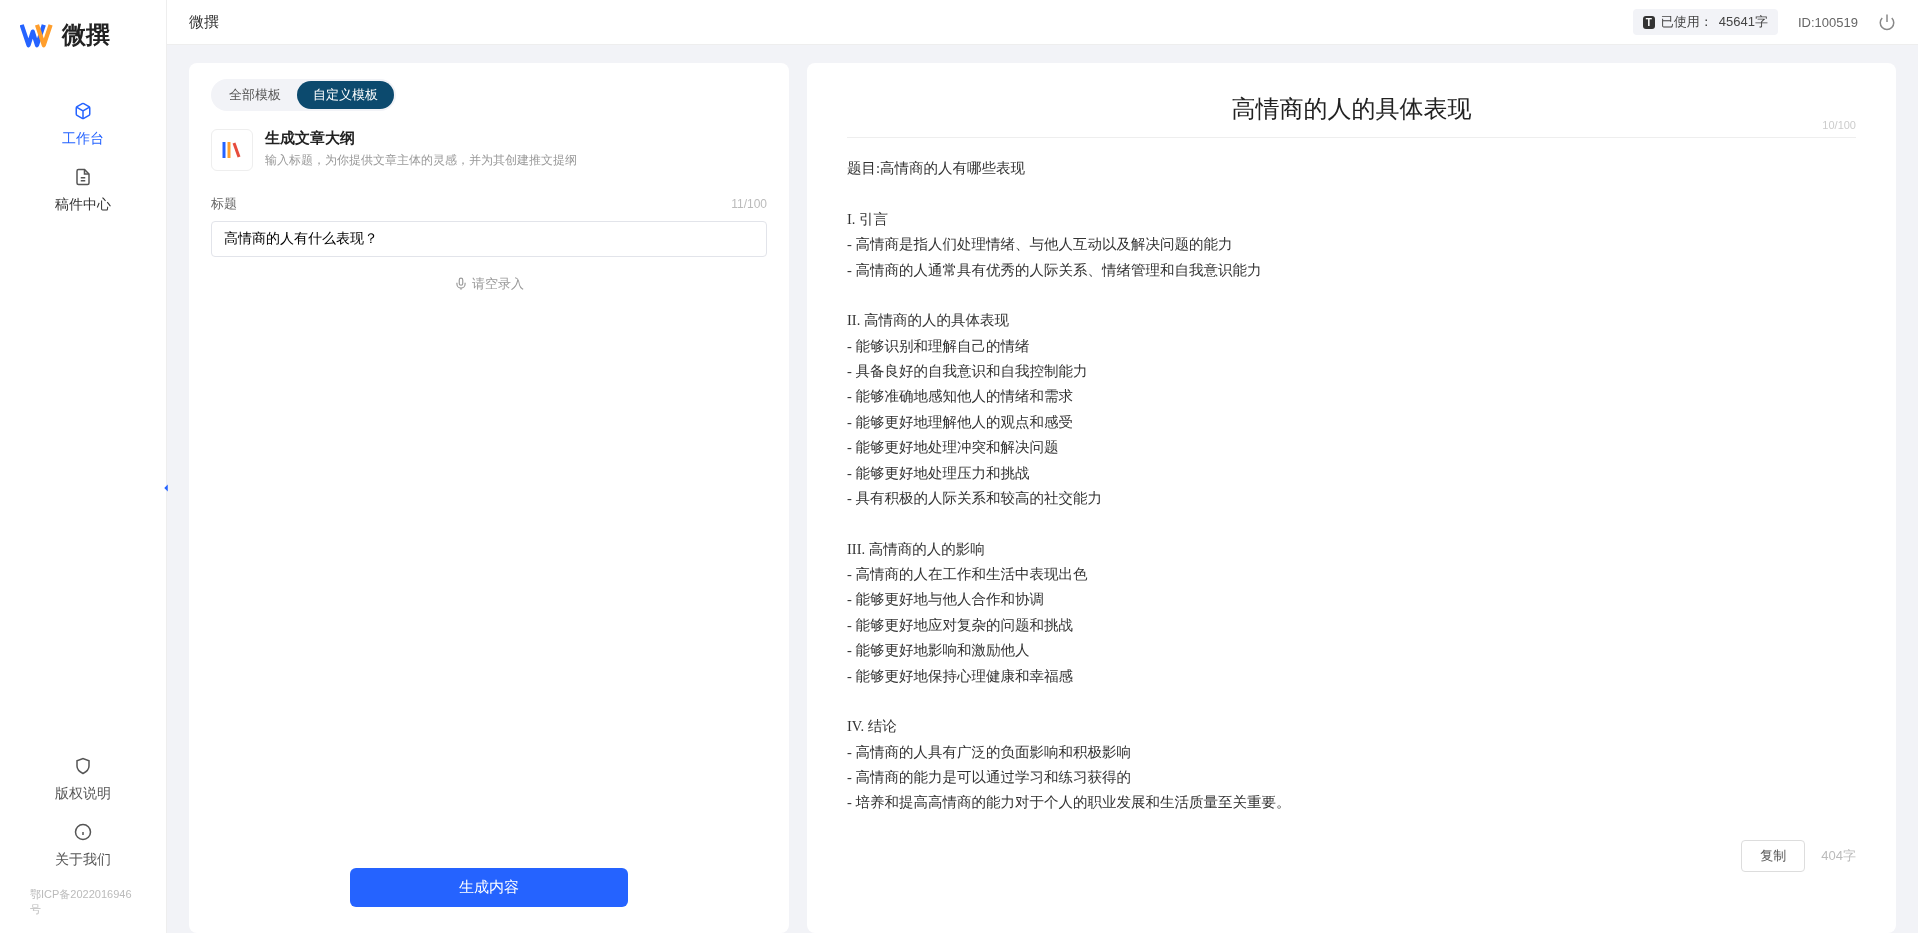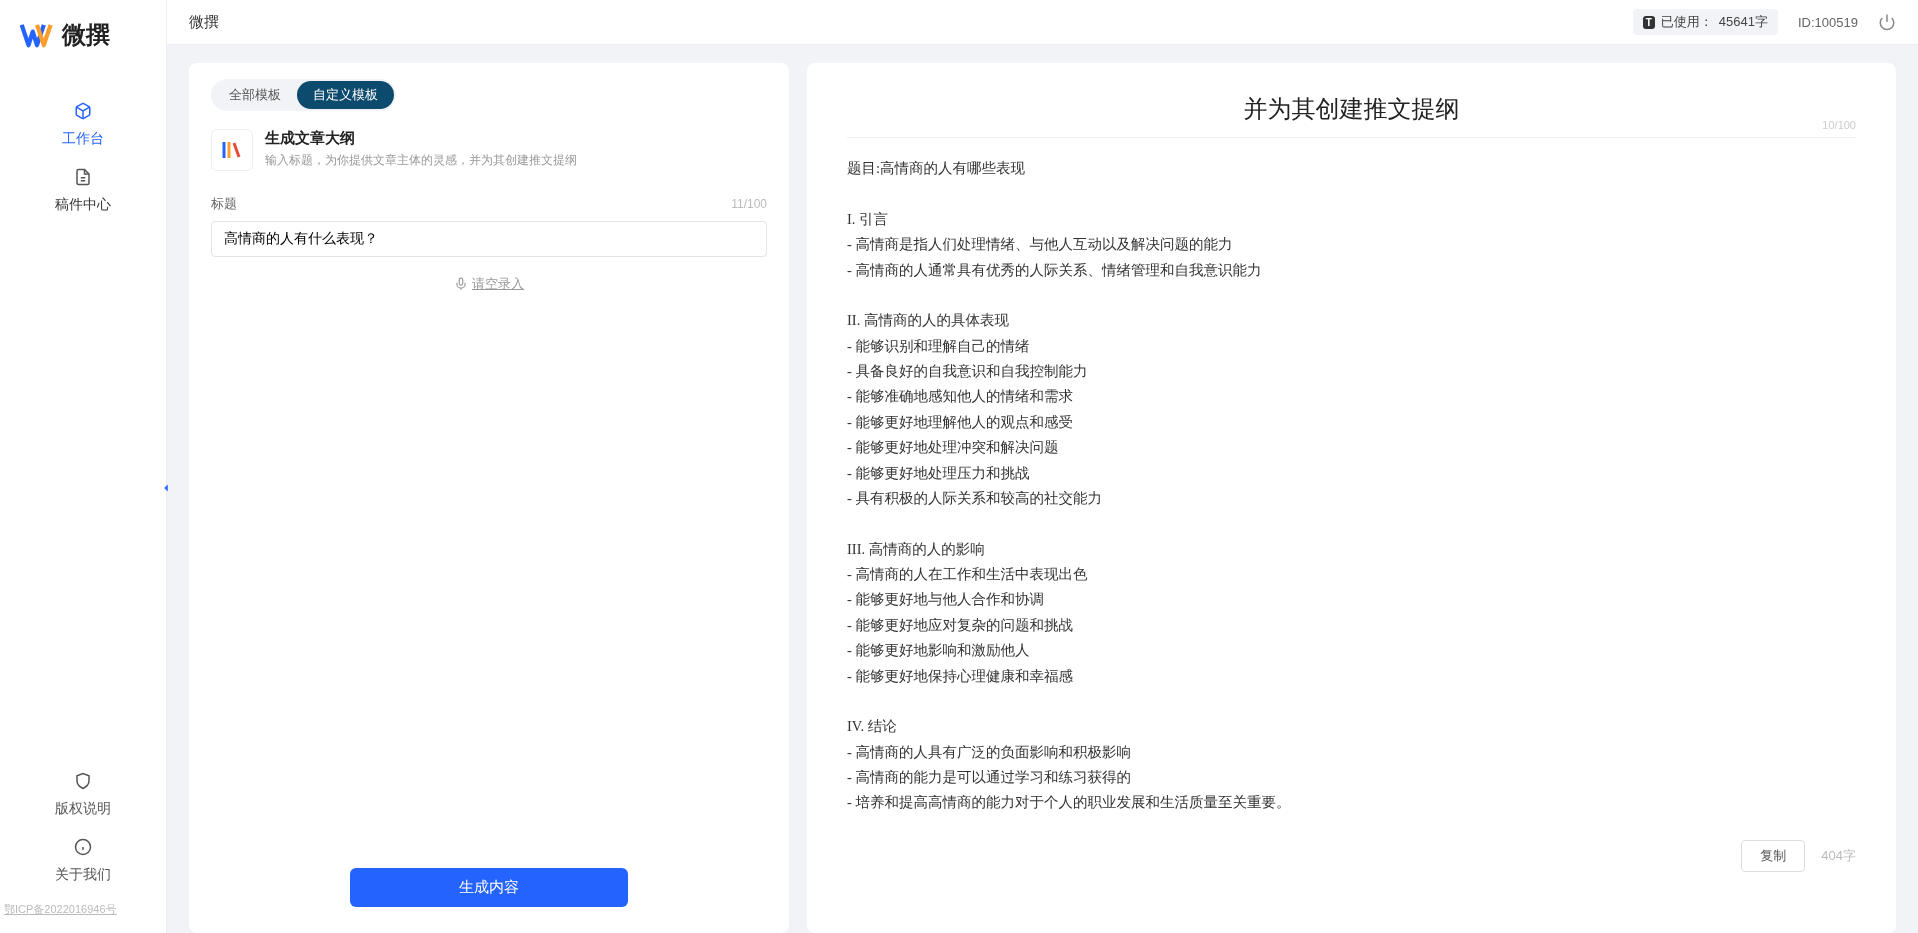--- a/index.html
+++ b/index.html
@@ -11,21 +11,21 @@
 .sidebar { width: 167px; background: #fff; display: flex; flex-direction: column; padding: 18px 0 10px; border-right: 1px solid #eee; }
 .logo { display: flex; align-items: center; gap: 8px; padding: 0 20px 40px; }
 .logo-icon { width: 34px; height: 34px; position: relative; }
 .logo-text { font-size: 24px; font-weight: 700; color: #222; }
 .nav { flex: 1; }
 .nav-item { display: flex; align-items: center; gap: 10px; padding: 10px 22px; cursor: pointer; color: #333; flex-direction: column; }
 .nav-item.active { color: #2563ff; }
 .nav-item .icon { width: 18px; height: 18px; display: inline-flex; align-items: center; justify-content: center; }
 .footer-nav { padding-bottom: 8px; }
 .footer-nav .nav-item { color: #555; font-size: 14px; }
-.icp { font-size: 11px; color: #bbb; padding: 0 4px 6px; text-decoration: underline; }
+.icp { font-size: 11px; color: #bbb; padding: 0 30px 6px; }
 
 
 .main { flex: 1; display: flex; flex-direction: column; }
 .topbar { height: 48px; background: #fff; display: flex; align-items: center; padding: 0 22px; justify-content: space-between; border-bottom: 1px solid #eee; }
 .topbar-left { font-size: 15px; font-weight: 500; }
 .topbar-right { display: flex; align-items: center; gap: 20px; }
 .usage-pill { display: flex; align-items: center; gap: 6px; background: #f2f3f7; border-radius: 4px; padding: 4px 10px; font-size: 13px; color: #444; }
 .usage-pill .t-icon { background: #333; color: #fff; font-size: 10px; border-radius: 3px; padding: 1px 3px; font-weight: bold; }
 .id-text { font-size: 13px; color: #666; }
 .power-icon { width: 18px; height: 18px; color: #888; cursor: pointer; }
@@ -41,21 +41,21 @@
 .tab { padding: 5px 16px; border-radius: 14px; font-size: 13px; cursor: pointer; color: #555; }
 .tab.active { background: #0c4a6e; color: #fff; }
 .template-card { display: flex; gap: 12px; margin-bottom: 24px; }
 .template-icon { width: 42px; height: 42px; border-radius: 6px; background: #fff; border: 1px solid #eee; display: flex; align-items: center; justify-content: center; font-size: 20px; }
 .template-title { font-size: 15px; font-weight: 600; color: #222; margin-bottom: 4px; }
 .template-desc { font-size: 12px; color: #999; }
 .field-row { display: flex; justify-content: space-between; align-items: center; margin-bottom: 8px; }
 .field-label { font-size: 13px; color: #666; }
 .field-count { font-size: 12px; color: #bbb; }
 .text-input { width: 100%; border: 1px solid #e2e4ea; border-radius: 4px; padding: 9px 12px; font-size: 14px; outline: none; margin-bottom: 18px; }
-.voice-input { text-align: center; color: #999; font-size: 13px; display: flex; align-items: center; justify-content: center; gap: 4px; cursor: pointer; text-decoration: underline; }
+.voice-input { text-align: center; color: #999; font-size: 13px; display: flex; align-items: center; justify-content: center; gap: 4px; cursor: pointer; }
 .spacer { flex: 1; }
 .generate-btn { background: #2563ff; color: #fff; border: none; border-radius: 6px; padding: 10px 0; font-size: 15px; cursor: pointer; width: 278px; align-self: center; margin-bottom: 10px; }
 
 
 .panel-right { flex: 1; height: 870px; padding: 30px 40px 18px; }
 .output-header { position: relative; border-bottom: 1px solid #eee; padding-bottom: 12px; margin-bottom: 18px; }
 .output-title { text-align: center; font-size: 24px; font-family: "SimSun", serif; color: #222; }
 .output-count { position: absolute; right: 0; bottom: 6px; font-size: 11px; color: #ccc; }
 .output-body { font-size: 14.5px; color: #333; line-height: 1.75; white-space: pre-line; font-family: "SimSun", serif; height: 670px; overflow-y: auto; }
 .output-footer { display: flex; justify-content: flex-end; align-items: center; gap: 16px; padding-top: 14px; }
@@ -184,21 +184,21 @@
           </span>
           <span>请空录入</span>
         </div>
 
         <div class="spacer"></div>
         <button class="generate-btn">生成内容</button>
       </div>
 
       <div class="panel panel-right">
         <div class="output-header">
-          <div class="output-title">并为其创建推文提纲</div>
+          <div class="output-title">高情商的人的具体表现</div>
           <div class="output-count">10/100</div>
         </div>
         <div class="output-body">题目:高情商的人有哪些表现
 
 I. 引言
 - 高情商是指人们处理情绪、与他人互动以及解决问题的能力
 - 高情商的人通常具有优秀的人际关系、情绪管理和自我意识能力
 
 II. 高情商的人的具体表现
 - 能够识别和理解自己的情绪

